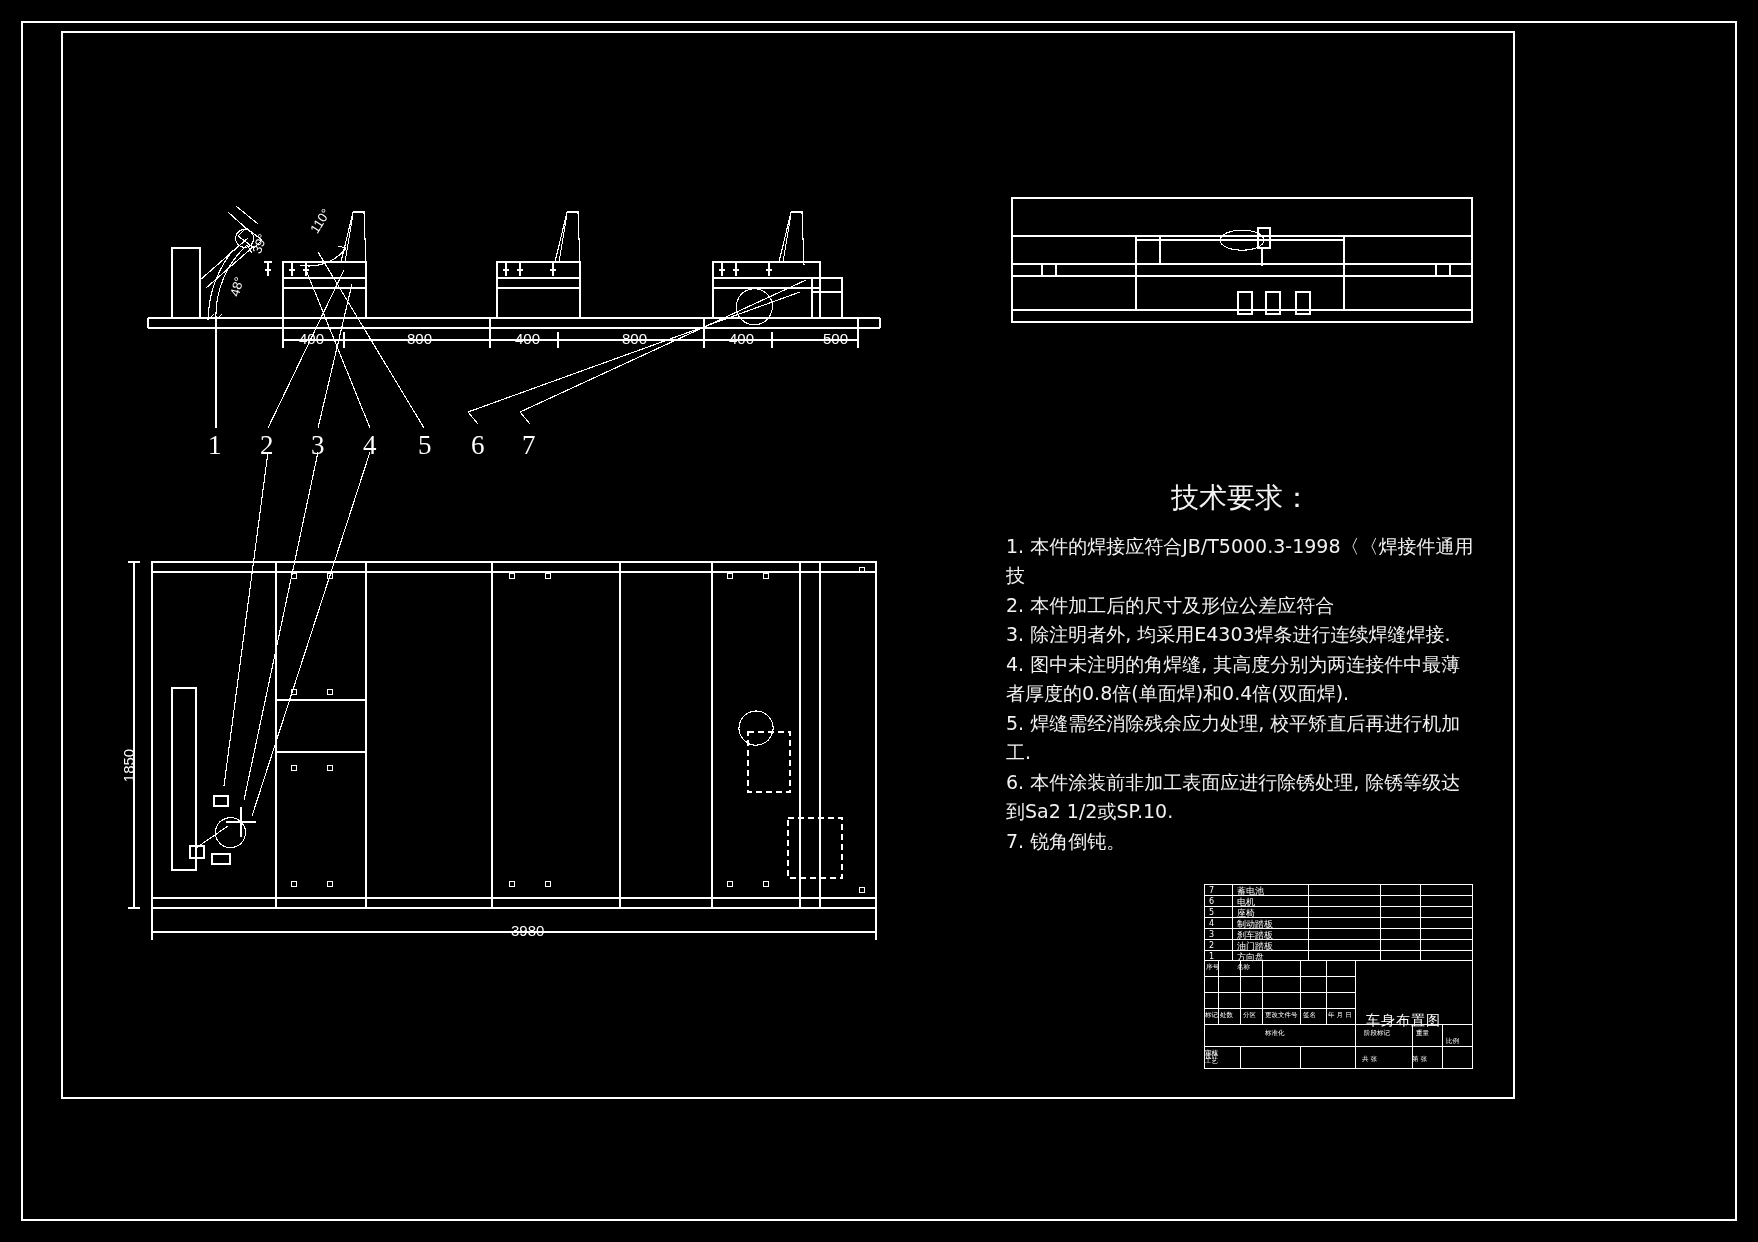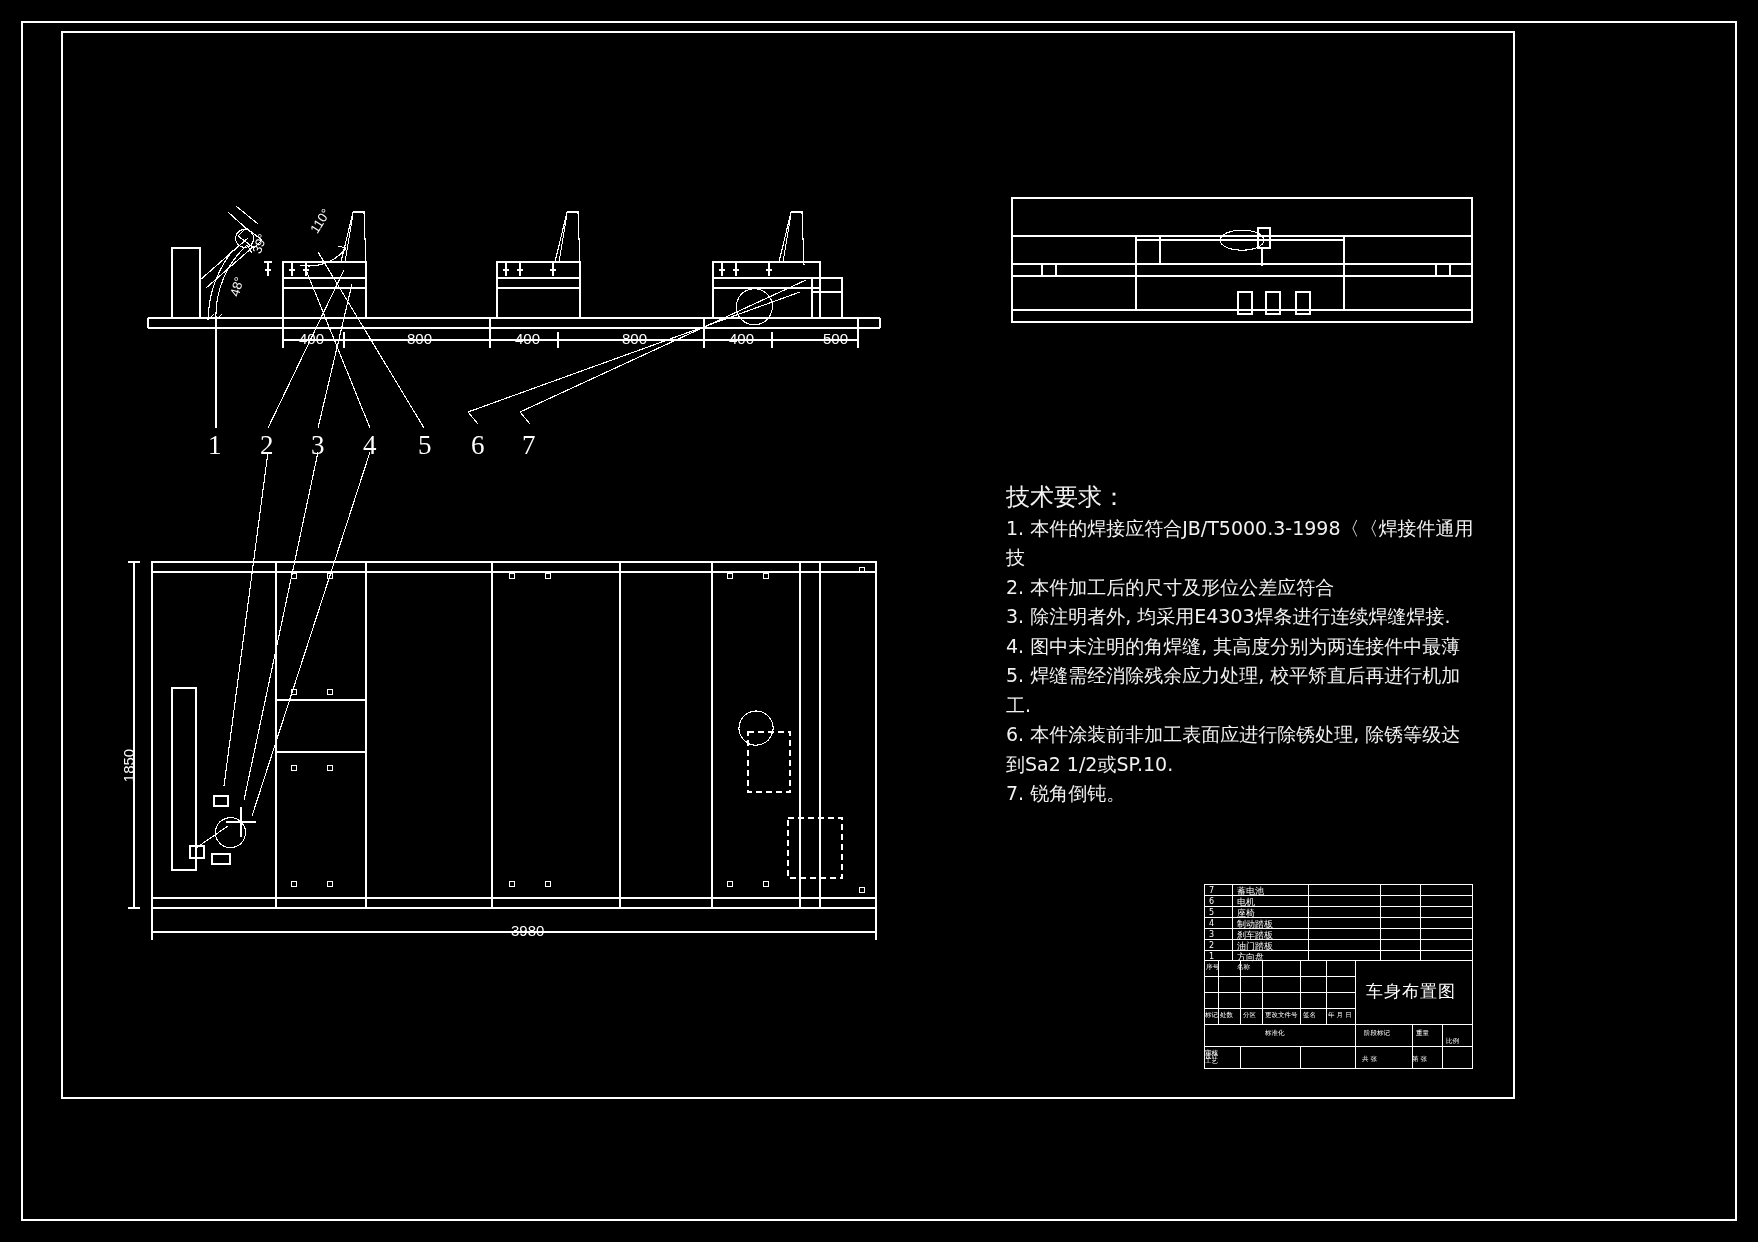--- a/index.html
+++ b/index.html
@@ -5,35 +5,35 @@
   html,body{margin:0;padding:0;background:#000;}
   body{width:1758px;height:1242px;position:relative;overflow:hidden;
        font-family:"Liberation Serif",serif;color:#fff;}
   .stage{position:absolute;left:0;top:0;width:1758px;height:1242px;}
   svg.draw{position:absolute;left:0;top:0;width:1758px;height:1242px;}
 
   
   #tech-req{position:absolute;left:1006px;top:483px;width:470px;
             font-family:"DejaVu Sans",sans-serif;font-size:19.5px;line-height:29.5px;
             color:#f2f2f2;letter-spacing:0px;}
-  #tech-req .tr-title{font-size:24px;margin-bottom:1px;}
+  #tech-req .tr-title{font-size:28px;margin-bottom:19px;text-align:center;}
   #tech-req .tr-line{font-size:19px;}
 
   
   .callout{position:absolute;font-family:"Liberation Serif",serif;font-size:27px;color:#fff;}
 
   .dimtxt{position:absolute;font-family:"Liberation Sans",sans-serif;font-size:15px;color:#fff;}
   .angtxt{position:absolute;font-family:"Liberation Sans",sans-serif;font-size:13px;color:#fff;}
 
   
   .tb{position:absolute;font-family:"DejaVu Sans",sans-serif;color:#fff;}
   .tb-num{font-size:8px;}
   .tb-nm{font-size:9px;}
   .tb-tiny{font-size:6.5px;}
-  .tb-title{font-size:17px;letter-spacing:1px;}
+  .tb-title{font-size:14px;letter-spacing:1px;margin-top:32px;}
 </style>
 </head>
 <body>
 
 <div class="stage">
 
   <svg class="draw" viewBox="0 0 1758 1242" xmlns="http://www.w3.org/2000/svg">
     <g stroke="#ffffff" fill="none" stroke-width="1.1" shape-rendering="crispEdges">
 
       <rect x="22" y="22" width="1714" height="1198"></rect>
@@ -228,20 +228,21 @@
   <div class="callout" style="left:418px;top:430px;">5</div>
   <div class="callout" style="left:471px;top:430px;">6</div>
   <div class="callout" style="left:522px;top:430px;">7</div>
 
   <div id="tech-req">
     <div class="tr-title">技术要求：</div>
     <div class="tr-line">1. 本件的焊接应符合JB/T5000.3-1998〈〈焊接件通用技</div>
     <div class="tr-line">2. 本件加工后的尺寸及形位公差应符合</div>
     <div class="tr-line">3. 除注明者外, 均采用E4303焊条进行连续焊缝焊接.</div>
     <div class="tr-line">4. 图中未注明的角焊缝, 其高度分别为两连接件中最薄</div>
+    <div class="tr-line">者厚度的0.8倍(单面焊)和0.4倍(双面焊).</div>
     <div class="tr-line">5. 焊缝需经消除残余应力处理, 校平矫直后再进行机加</div>
     <div class="tr-line">工.</div>
     <div class="tr-line">6. 本件涂装前非加工表面应进行除锈处理, 除锈等级达</div>
     <div class="tr-line">到Sa2 1/2或SP.10.</div>
     <div class="tr-line">7. 锐角倒钝。</div>
   </div>
 
   <div class="tb tb-num" style="left:1209px;top:886px;">7</div>
   <div class="tb tb-nm" style="left:1237px;top:885px;">蓄电池</div>
   <div class="tb tb-num" style="left:1209px;top:897px;">6</div>

